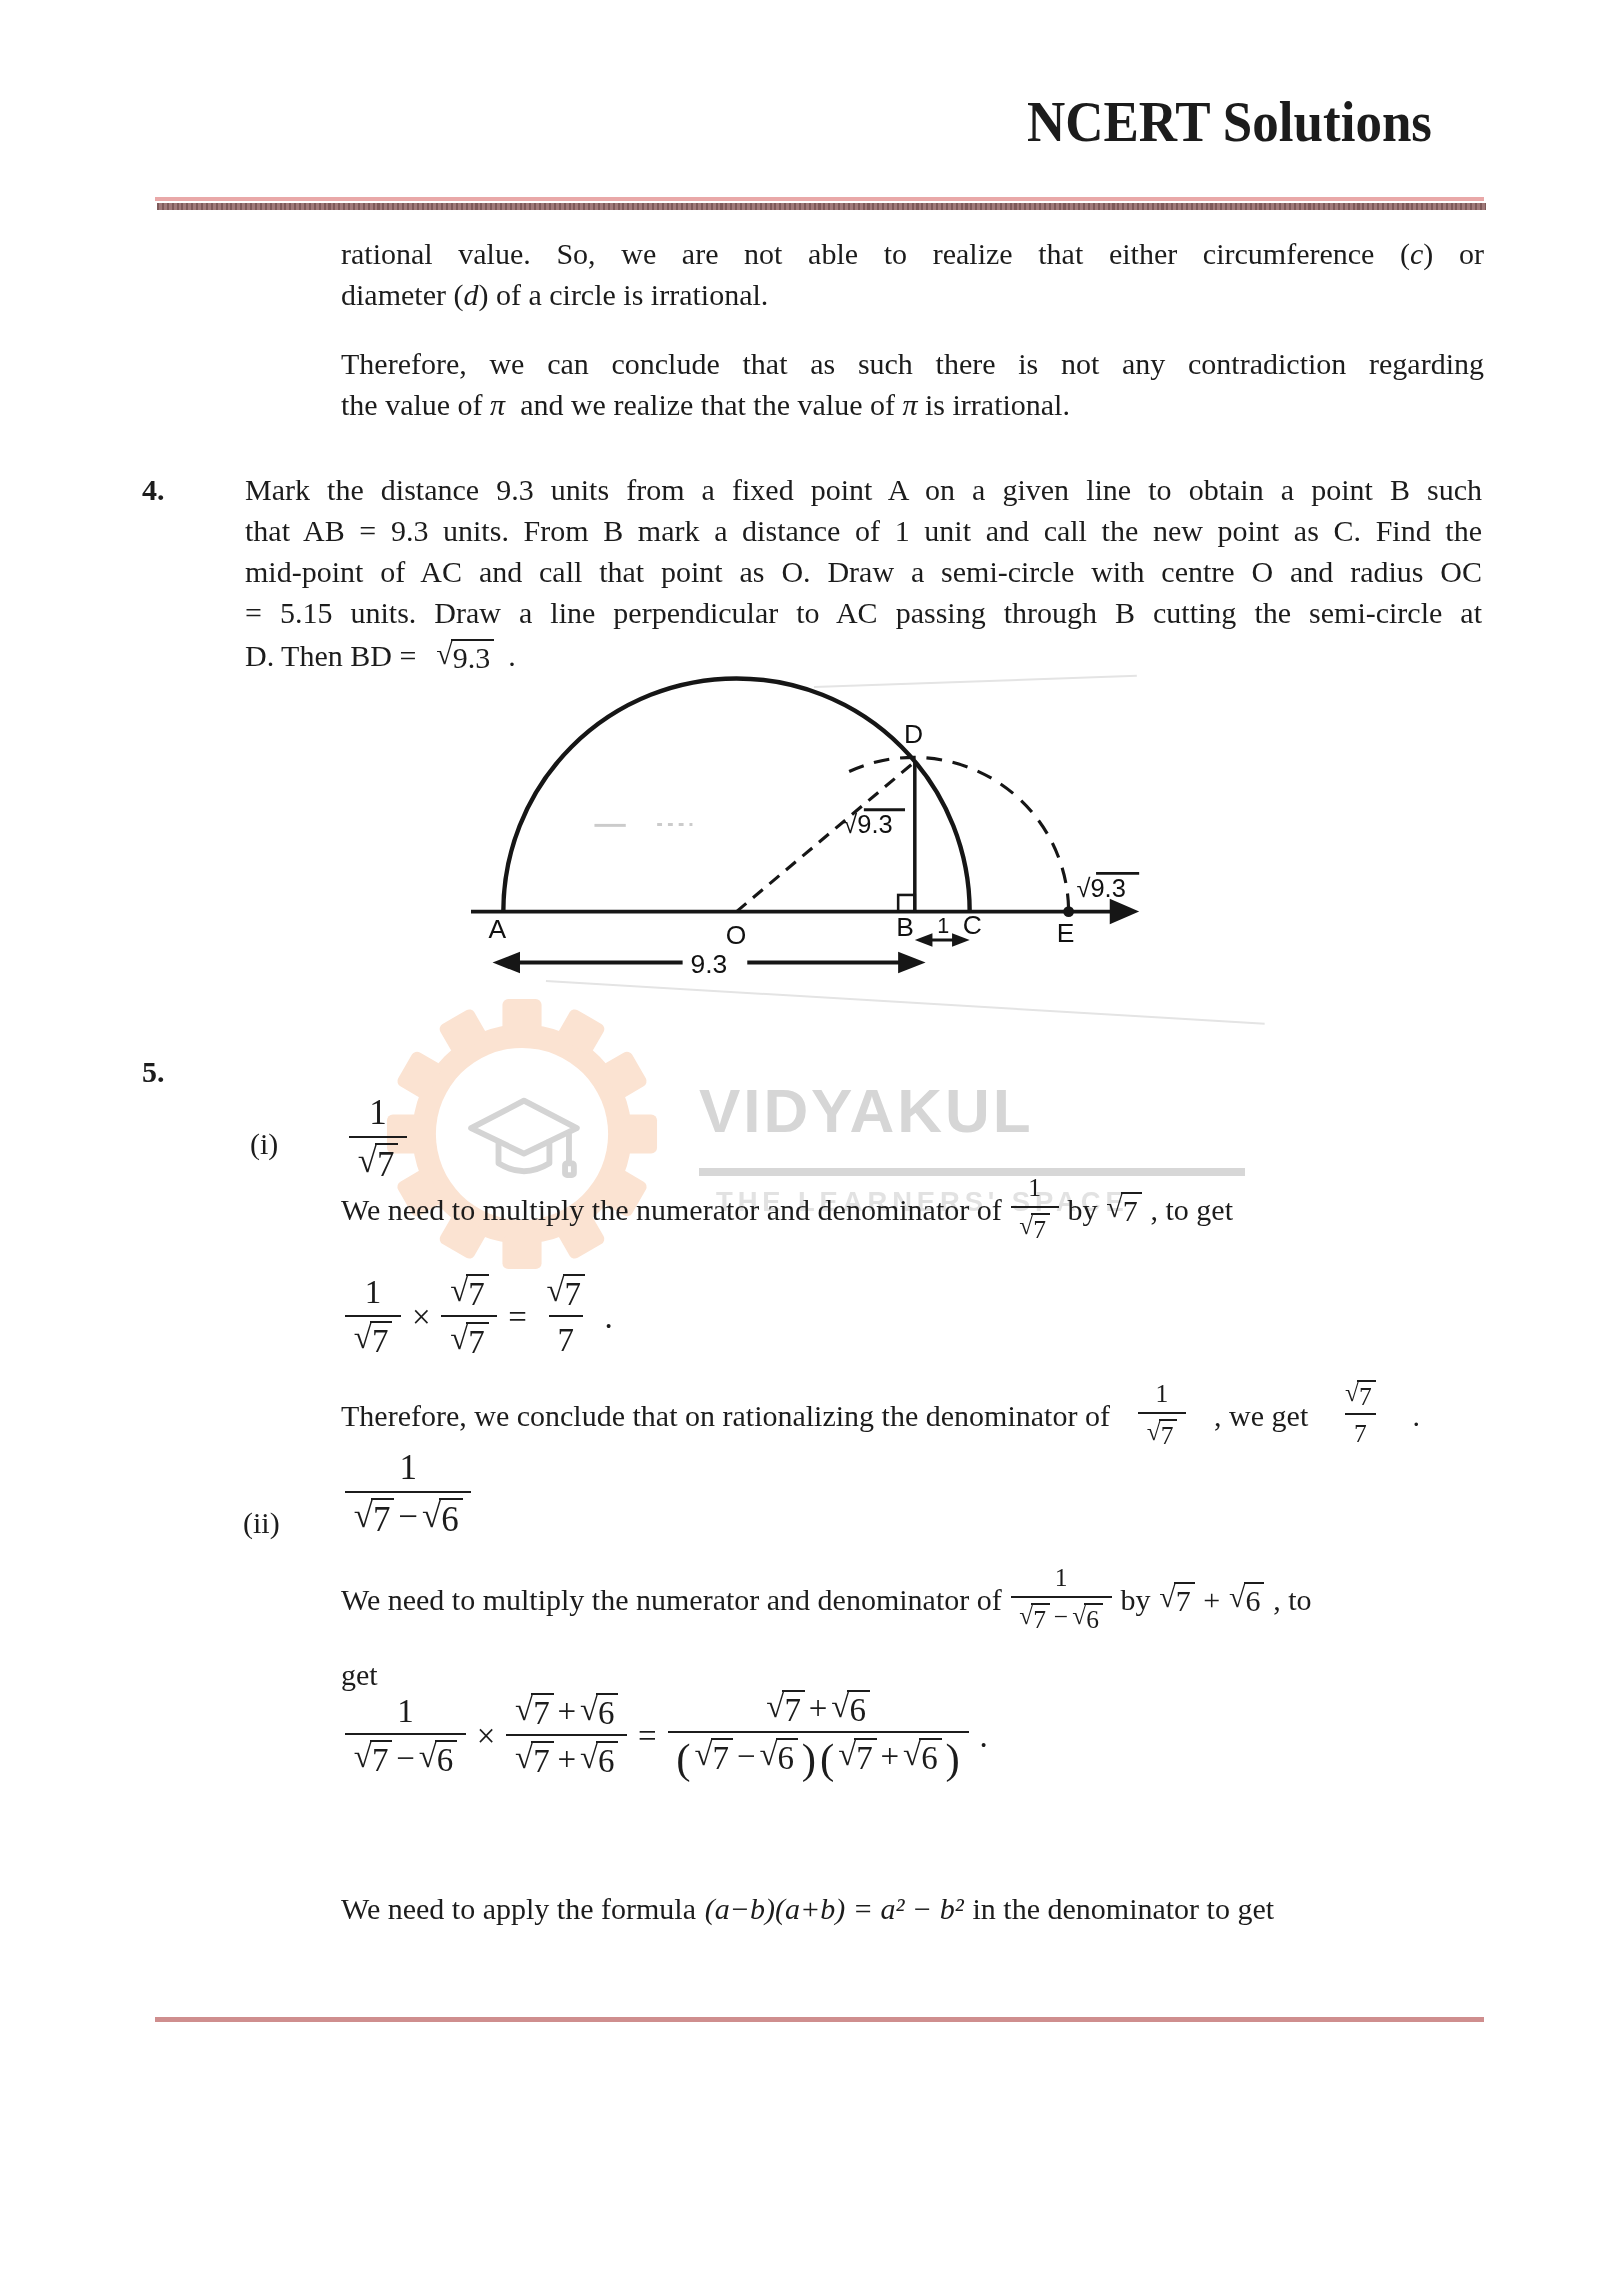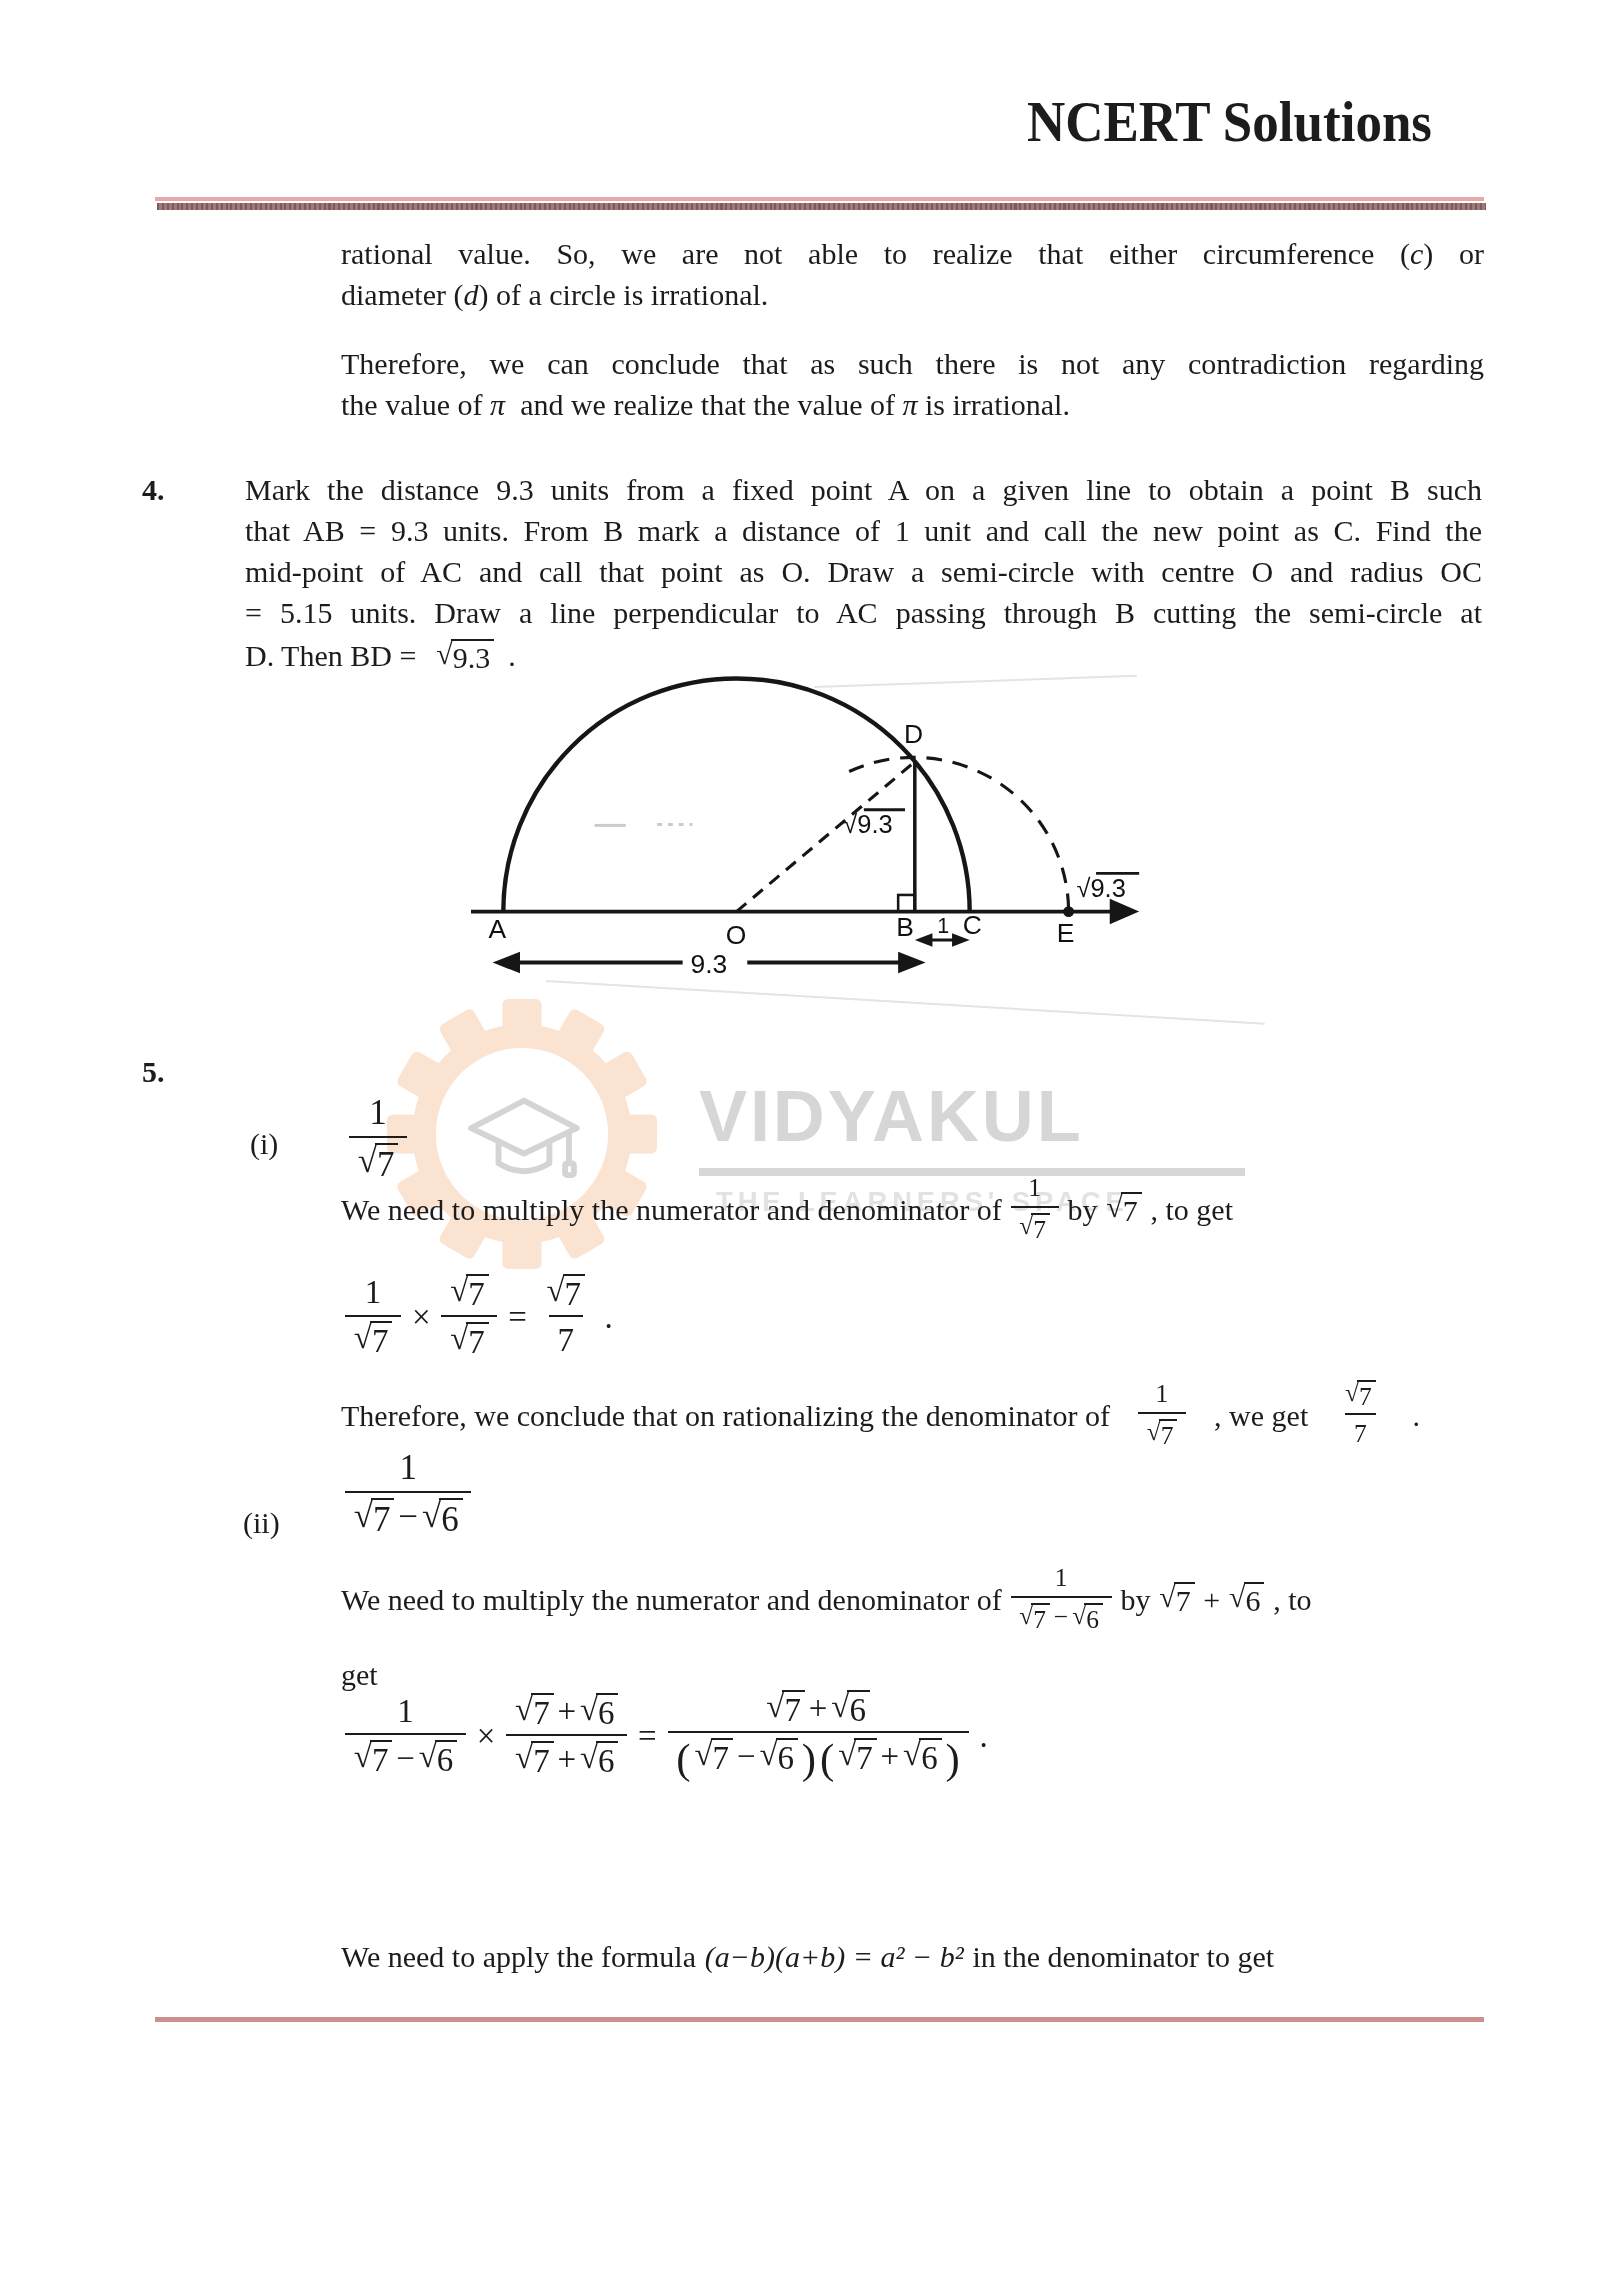--- a/index.html
+++ b/index.html
@@ -34,21 +34,21 @@
     font-family:"Liberation Serif", serif; font-weight:700; font-size:53px;
     letter-spacing:0px; transform:scaleY(1.08); transform-origin:bottom right;
   }
   .rule-thin  { height:3.9px; background:#e9a8a8; }
   .rule-hatch { height:6.9px;
     background:repeating-linear-gradient(90deg,#7e5a5a 0 2px,#a07a7a 2px 4.9px); }
   .rule-bottom{ height:4.9px; background:#cf8e8e; }
 
   .wm-brand {
     font-family:"Liberation Sans", sans-serif; font-weight:700;
-    font-size:72px; letter-spacing:2.9px; color:#d6d6d6; line-height:1;
+    font-size:62px; letter-spacing:2.9px; color:#d6d6d6; line-height:1;
   }
   .wm-underline { height:7.8px; background:#d7d7d7; }
   .wm-tagline {
     font-family:"Liberation Sans", sans-serif; font-weight:700;
     font-size:27.4px; letter-spacing:4.9px; color:#e2e2e2; line-height:1;
   }
   .scanline { border-top:2px solid #e4e4e4; height:0; }
   .figtext { font-family:"Liberation Sans", sans-serif; }
 </style>
 </head>
@@ -397,21 +397,21 @@
         <span class="sq">
             <span class="s">√</span>
             <span class="r">6</span>
           </span>
           <span class="bp">)</span>
       </span>
     </span>
     <span>.</span>
   </div>
 
-  <div class="abs t31 flexline" style="left:341px; top:1936px;">
+  <div class="abs t31 flexline" style="left:341px; top:1888px;">
     <span>We need to apply the formula</span>
     <span class="ital">(a−b)(a+b) = a² − b²</span>
     <span>in the denominator to get</span>
   </div>
 
   <div class="abs rule-bottom" style="left:155px; top:2017px; width:1329px;"></div>
 
 </div>
 
 

